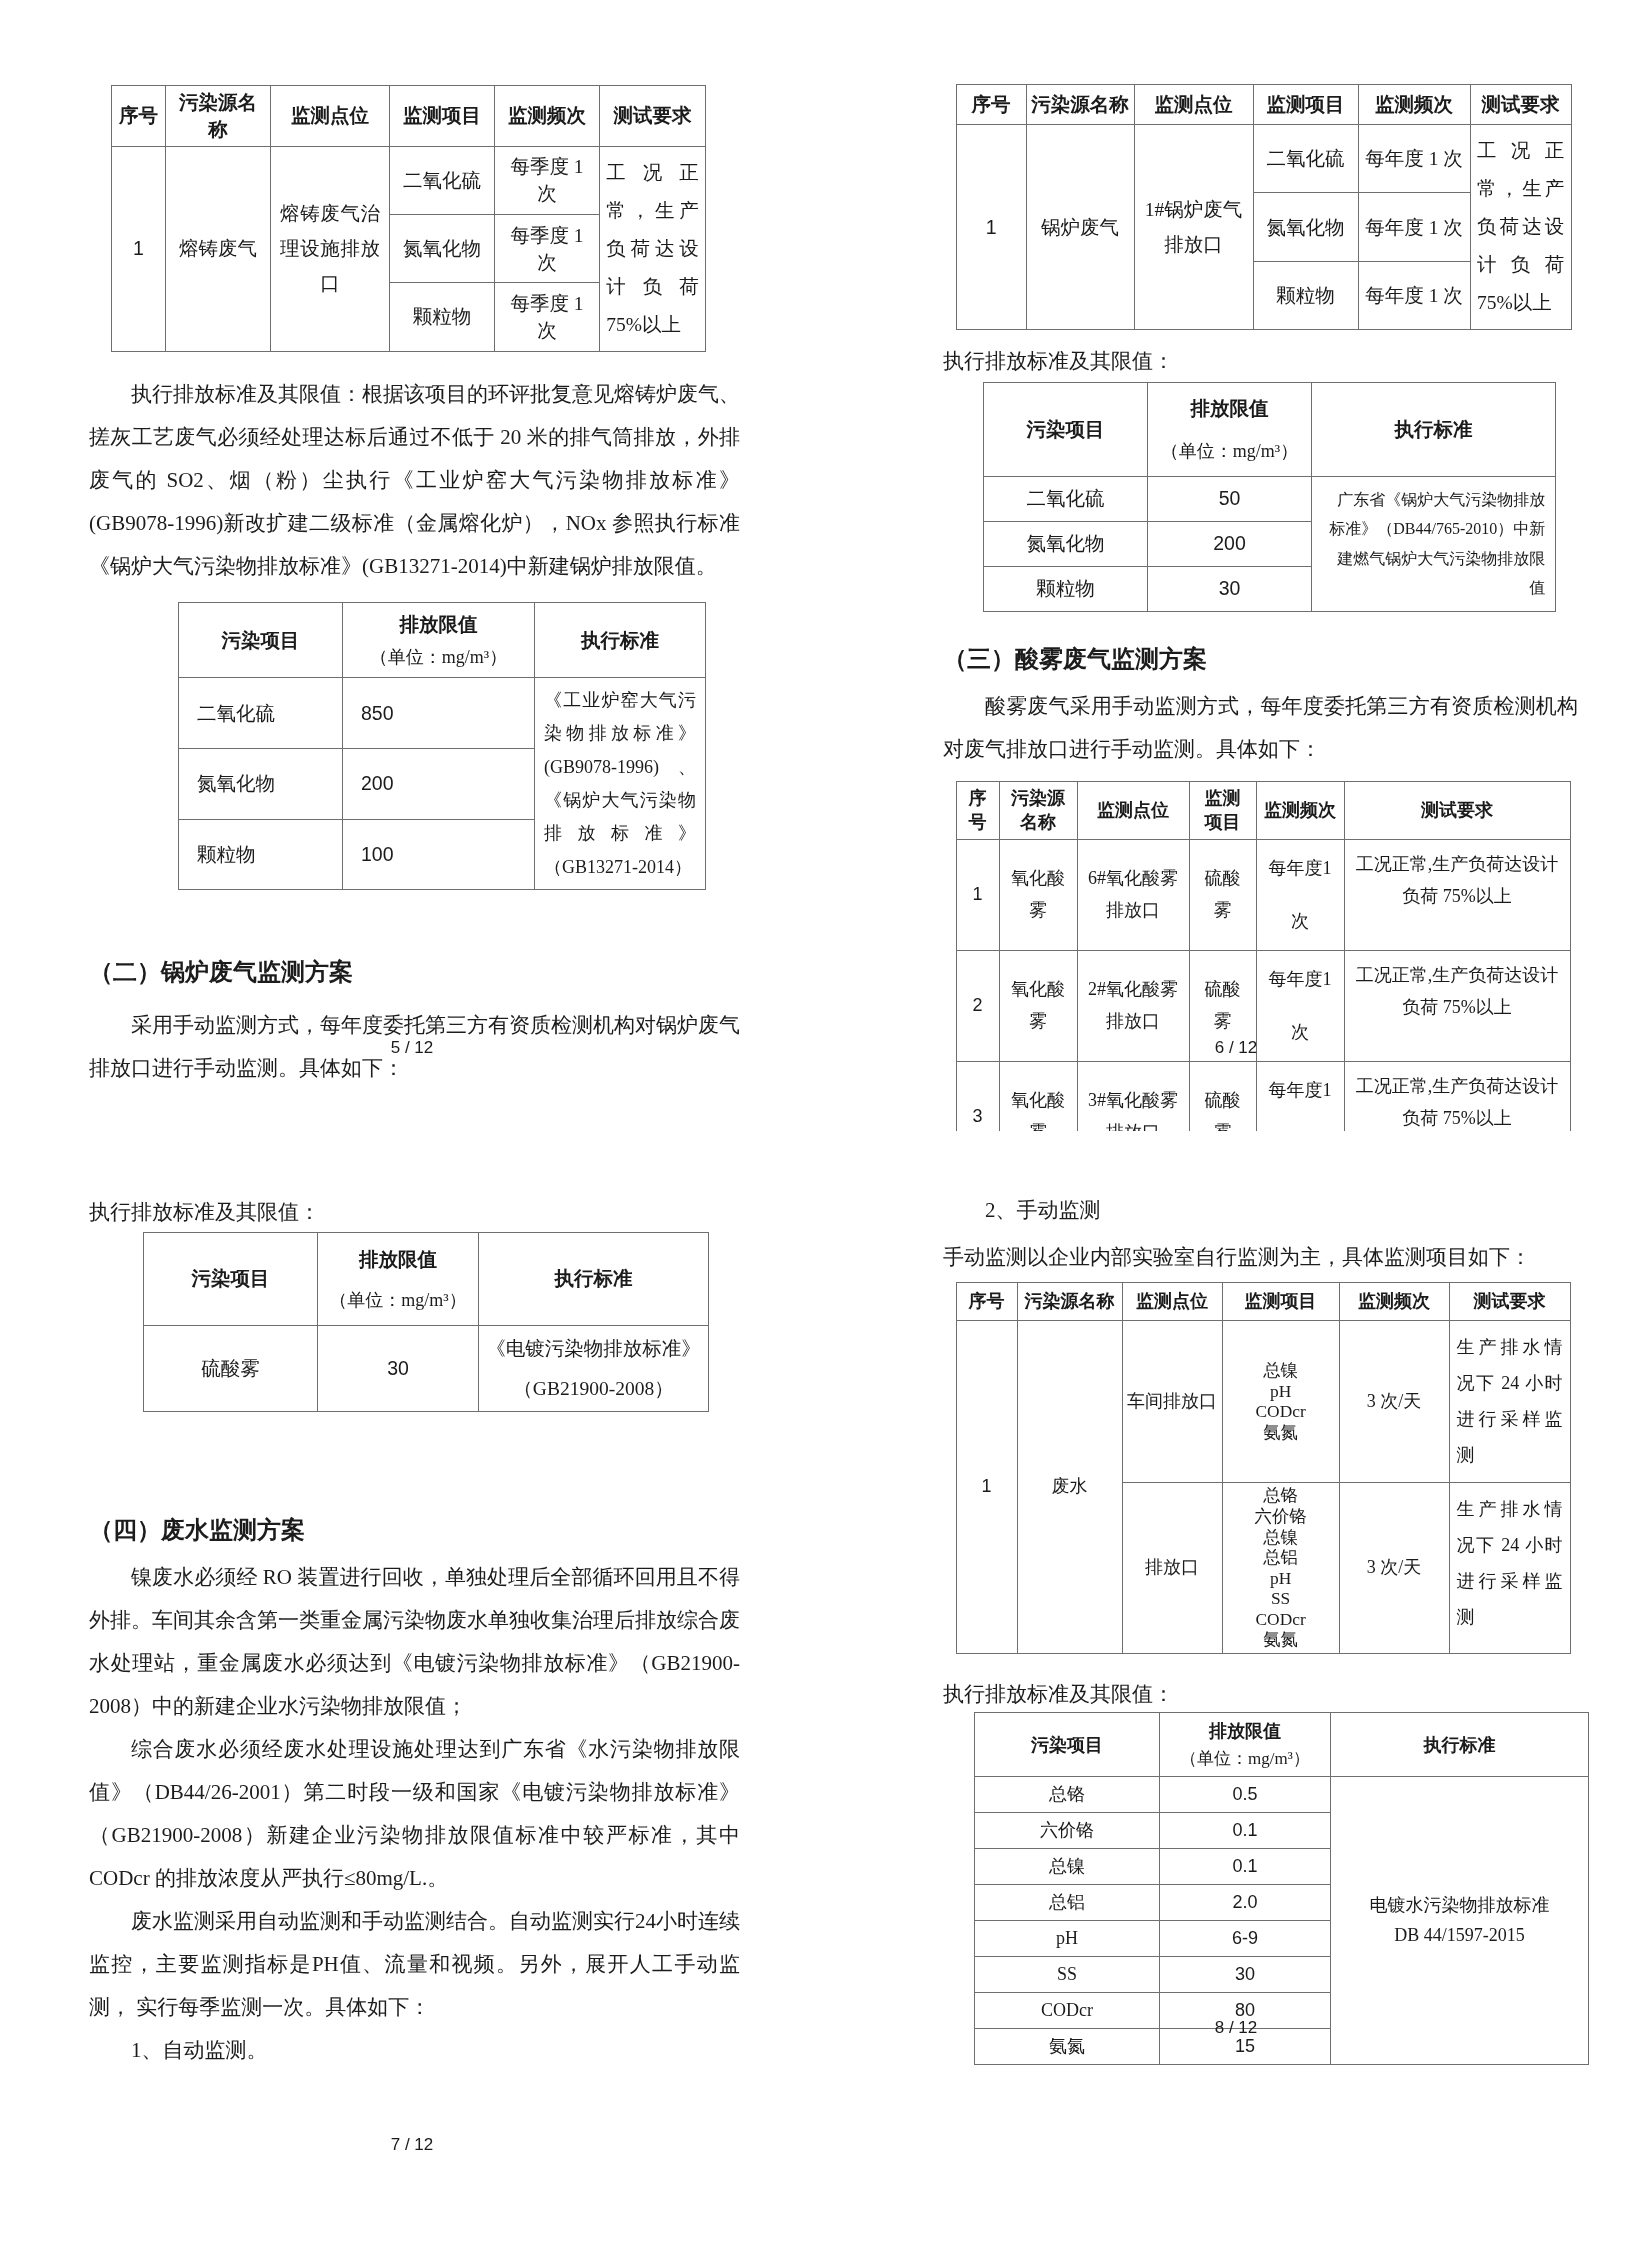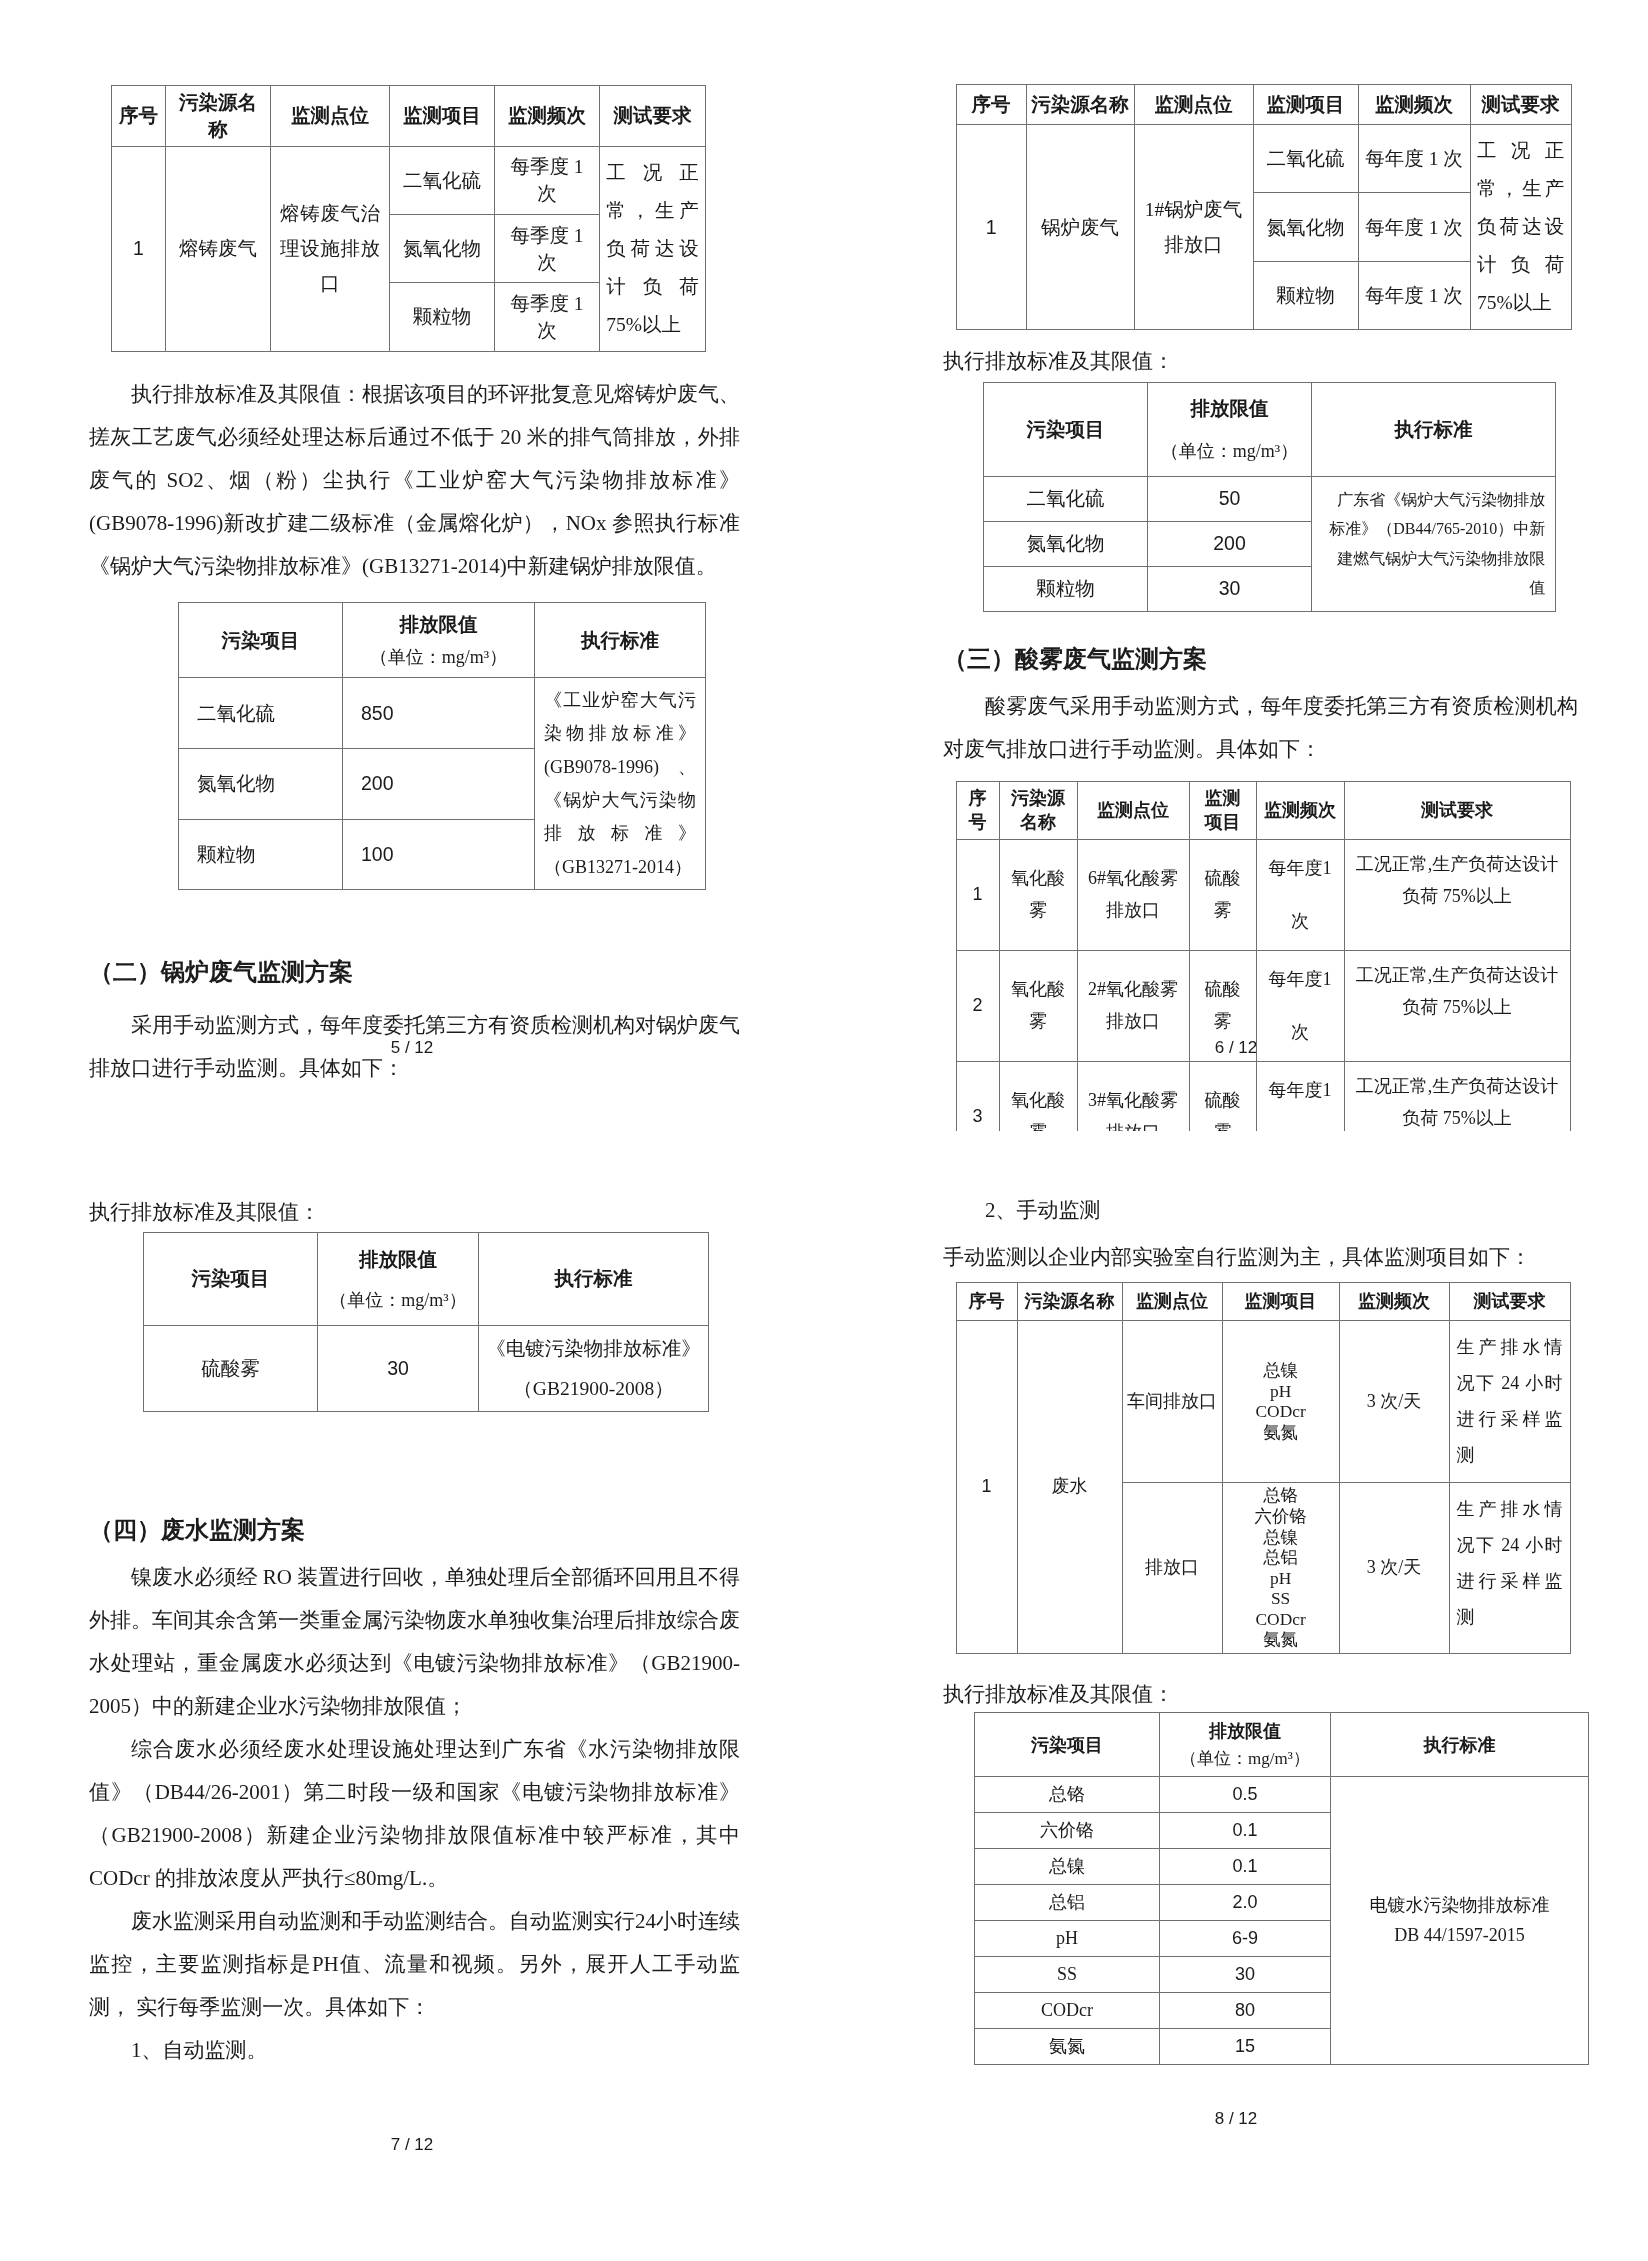--- a/index.html
+++ b/index.html
@@ -95,21 +95,21 @@
   .t8b .l1{font-size:18px}
   .t8b .l2{font-size:17px;margin-top:4.2px}
   .t8b td{height:36px;padding:1.4px 4.2px}
   .t8b .std{font-size:18px;line-height:1.7}
 
   
   .pgnum{position:absolute;left:0;width:100%;text-align:center;
          font-family:"Liberation Sans","DejaVu Sans",sans-serif;font-size:17px;color:#1b1b1b}
   .pg-tl .pgnum,.pg-tr .pgnum{top:1038px}
   .pg-bl .pgnum{top:1004px}
-  .pg-br .pgnum{top:978px}
+  .pg-br .pgnum{top:887px}
 </style>
 </head>
 <body>
 
 <div class="sheet">
 
   <div class="page pg-tl">
     <div class="inner">
       <table class="t t5a">
         <colgroup>
@@ -353,21 +353,21 @@
           <td class="numf">30</td>
           <td class="std pre">《电镀污染物排放标准》
 （GB21900-2008）</td>
         </tr>
       </tbody>
         </table>
 
       <h3 class="hd p7-h4">（四）废水监测方案</h3>
 
       <div class="p7-paras">
-        <p class="para">镍废水必须经 RO 装置进行回收，单独处理后全部循环回用且不得外排。车间其余含第一类重金属污染物废水单独收集治理后排放综合废水处理站，重金属废水必须达到《电镀污染物排放标准》（GB21900-2005）中的新建企业水污染物排放限值；</p>
+        <p class="para">镍废水必须经 RO 装置进行回收，单独处理后全部循环回用且不得外排。车间其余含第一类重金属污染物废水单独收集治理后排放综合废水处理站，重金属废水必须达到《电镀污染物排放标准》（GB21900-2008）中的新建企业水污染物排放限值；</p>
         <p class="para">综合废水必须经废水处理设施处理达到广东省《水污染物排放限值》（DB44/26-2001）第二时段一级和国家《电镀污染物排放标准》（GB21900-2008）新建企业污染物排放限值标准中较严标准，其中 CODcr 的排放浓度从严执行≤80mg/L.。</p>
         <p class="para">废水监测采用自动监测和手动监测结合。自动监测实行24小时连续监控，主要监测指标是PH值、流量和视频。另外，展开人工手动监测， 实行每季监测一次。具体如下：</p>
         <p class="para">1、自动监测。</p>
       </div>
     </div>
     <div class="pgnum">7 / 12</div>
   </div>
 
   <div class="page pg-br">
     <div class="inner">

